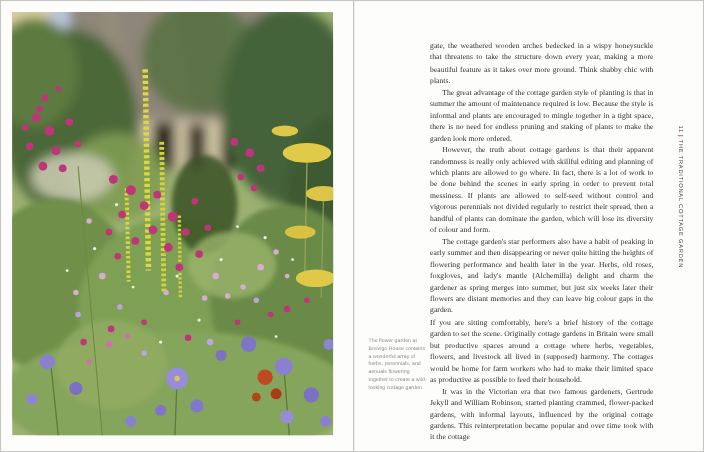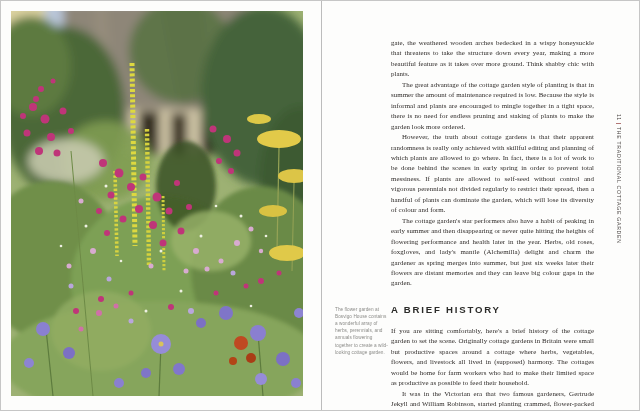--- a/index.html
+++ b/index.html
@@ -216,21 +216,20 @@
 
   <div>
 
     <aside class="caption">The flower garden at Bosvigo House contains a wonderful array of herbs, perennials, and annuals flowering together to create a wild-looking cottage garden.</aside>
 
     <div class="text-col">
       <p class="first">gate, the weathered wooden arches bedecked in a wispy honeysuckle that threatens to take the structure down every year, making a more beautiful feature as it takes over more ground. Think shabby chic with plants.</p>
       <p>The great advantage of the cottage garden style of planting is that in summer the amount of maintenance required is low. Because the style is informal and plants are encouraged to mingle together in a tight space, there is no need for endless pruning and staking of plants to make the garden look more ordered.</p>
       <p>However, the truth about cottage gardens is that their apparent randomness is really only achieved with skillful editing and planning of which plants are allowed to go where. In fact, there is a lot of work to be done behind the scenes in early spring in order to prevent total messiness. If plants are allowed to self-seed without control and vigorous perennials not divided regularly to restrict their spread, then a handful of plants can dominate the garden, which will lose its diversity of colour and form.</p>
       <p>The cottage garden's star performers also have a habit of peaking in early summer and then disappearing or never quite hitting the heights of flowering performance and health later in the year. Herbs, old roses, foxgloves, and lady's mantle (Alchemilla) delight and charm the gardener as spring merges into summer, but just six weeks later their flowers are distant memories and they can leave big colour gaps in the garden.</p>
-      <h2>A BRIEF HISTORY</h2>
       <p class="first">If you are sitting comfortably, here's a brief history of the cottage garden to set the scene. Originally cottage gardens in Britain were small but productive spaces around a cottage where herbs, vegetables, flowers, and livestock all lived in (supposed) harmony. The cottages would be home for farm workers who had to make their limited space as productive as possible to feed their household.</p>
       <p>It was in the Victorian era that two famous gardeners, Gertrude Jekyll and William Robinson, started planting crammed, flower-packed gardens, with informal layouts, influenced by the original cottage gardens. This reinterpretation became popular and over time took with it the cottage</p>
     </div>
 
     <div class="running">
       <span>11</span><span class="sep">|</span><span>THE TRADITIONAL COTTAGE GARDEN</span>
     </div>
 
   </div>
 </div>

